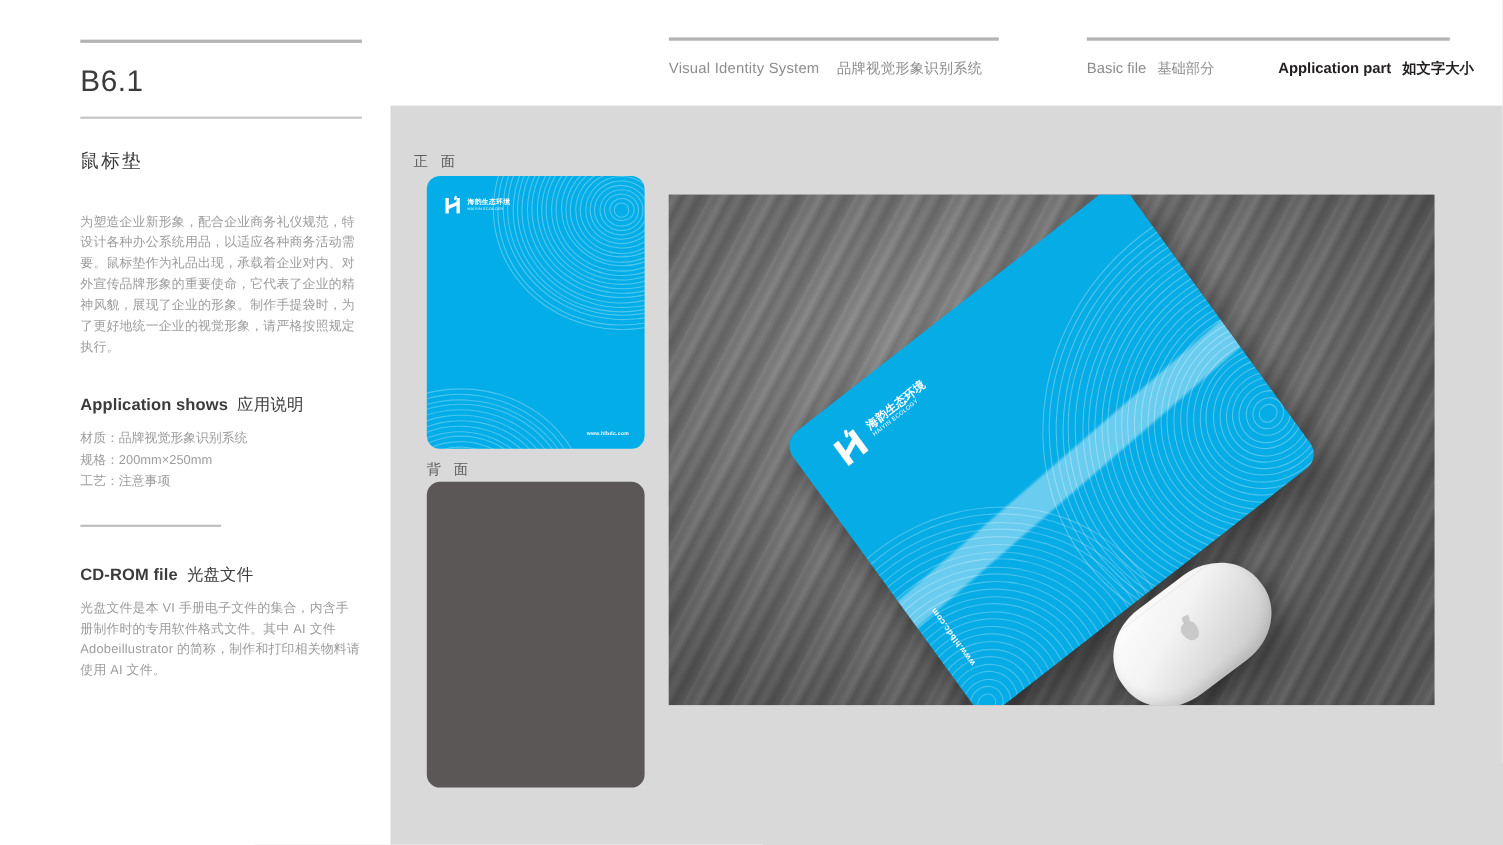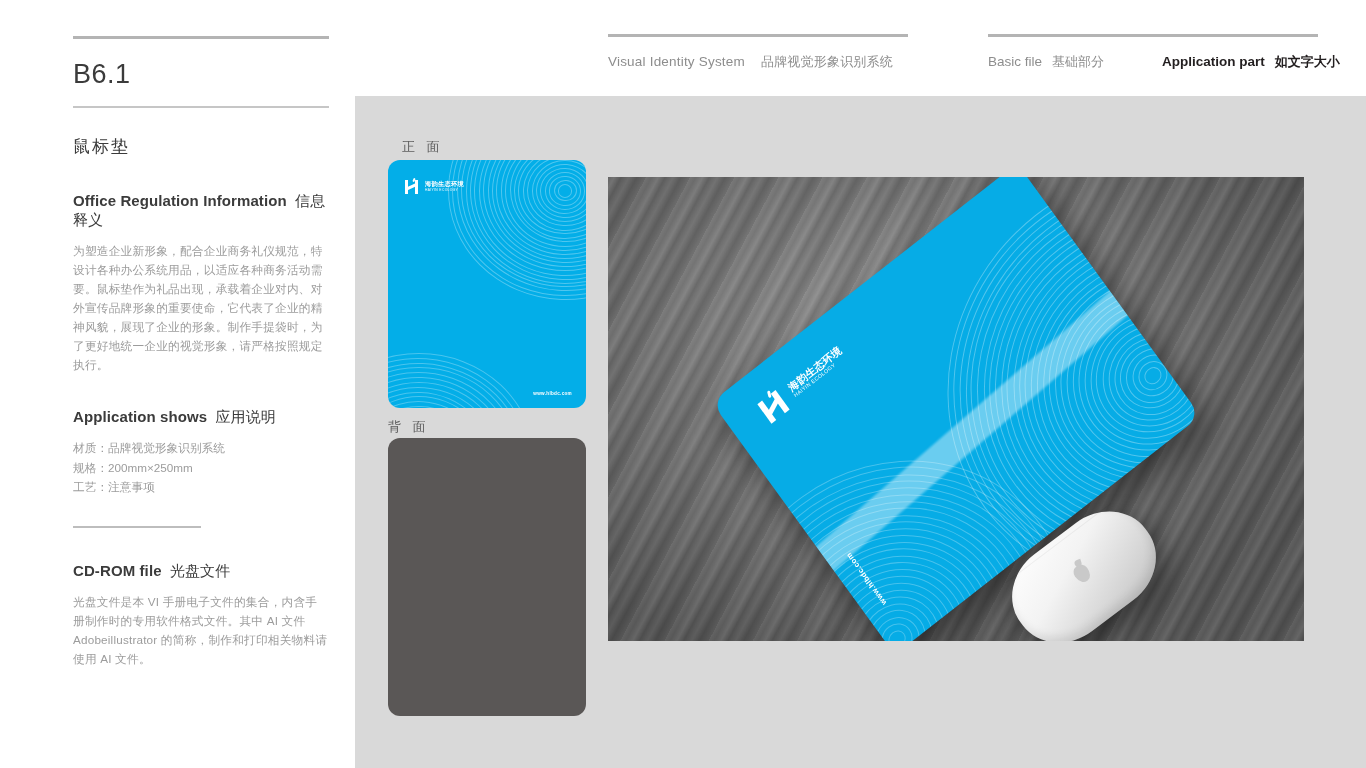--- a/index.html
+++ b/index.html
@@ -138,24 +138,20 @@
 </div>
 
 <div class="left-col">
 
   <div class="rule-top"></div>
   <div class="page-code">B6.1</div>
   <div class="rule-mid"></div>
   <div class="section-cn-title">鼠标垫</div>
 
   <div class="blk">
-    <div class="blk-h">
-      <span>Office Regulation Information</span>
-      <span class="cn">信息释义</span>
-    </div>
     <div class="blk-p">为塑造企业新形象，配合企业商务礼仪规范，特设计各种办公系统用品，以适应各种商务活动需要。鼠标垫作为礼品出现，承载着企业对内、对外宣传品牌形象的重要使命，它代表了企业的精神风貌，展现了企业的形象。制作手提袋时，为了更好地统一企业的视觉形象，请严格按照规定执行。</div>
   </div>
 
   <div class="blk">
     <div class="blk-h">
       <span>Application shows</span>
       <span class="cn">应用说明</span>
     </div>
     <div class="spec-line">材质：品牌视觉形象识别系统</div>
     <div class="spec-line">规格：200mm×250mm</div>
@@ -169,21 +165,21 @@
       <span>CD-ROM file</span>
       <span class="cn">光盘文件</span>
     </div>
     <div class="blk-p">光盘文件是本 VI 手册电子文件的集合，内含手册制作时的专用软件格式文件。其中 AI 文件 Adobeillustrator 的简称，制作和打印相关物料请使用 AI 文件。</div>
   </div>
 
 </div>
 
 <div class="panel"></div>
 
-<div class="cap" style="left:402px;top:138px;">正 面</div>
+<div class="cap" style="left:376px;top:138px;">正 面</div>
 <div class="cap" style="left:388px;top:418px;">背 面</div>
 
 <div class="pad-front">
   <div id="front-rings">
       <div class="rings" style="width: 12px; height: 11.16px; left: 170px; top: 24.42px; border-color: rgba(255, 255, 255, 0.3); transform: rotate(0deg);"></div>
       <div class="rings" style="width: 20.8px; height: 19.344px; left: 165.6px; top: 20.328px; border-color: rgba(255, 255, 255, 0.3); transform: rotate(2deg);"></div>
       <div class="rings" style="width: 29.6px; height: 27.528px; left: 161.2px; top: 16.236px; border-color: rgba(255, 255, 255, 0.3); transform: rotate(4deg);"></div>
       <div class="rings" style="width: 38.4px; height: 35.712px; left: 156.8px; top: 12.144px; border-color: rgba(255, 255, 255, 0.3); transform: rotate(0deg);"></div>
       <div class="rings" style="width: 47.2px; height: 43.896px; left: 152.4px; top: 8.052px; border-color: rgba(255, 255, 255, 0.3); transform: rotate(2deg);"></div>
       <div class="rings" style="width: 56px; height: 52.08px; left: 148px; top: 3.96px; border-color: rgba(255, 255, 255, 0.3); transform: rotate(4deg);"></div>

